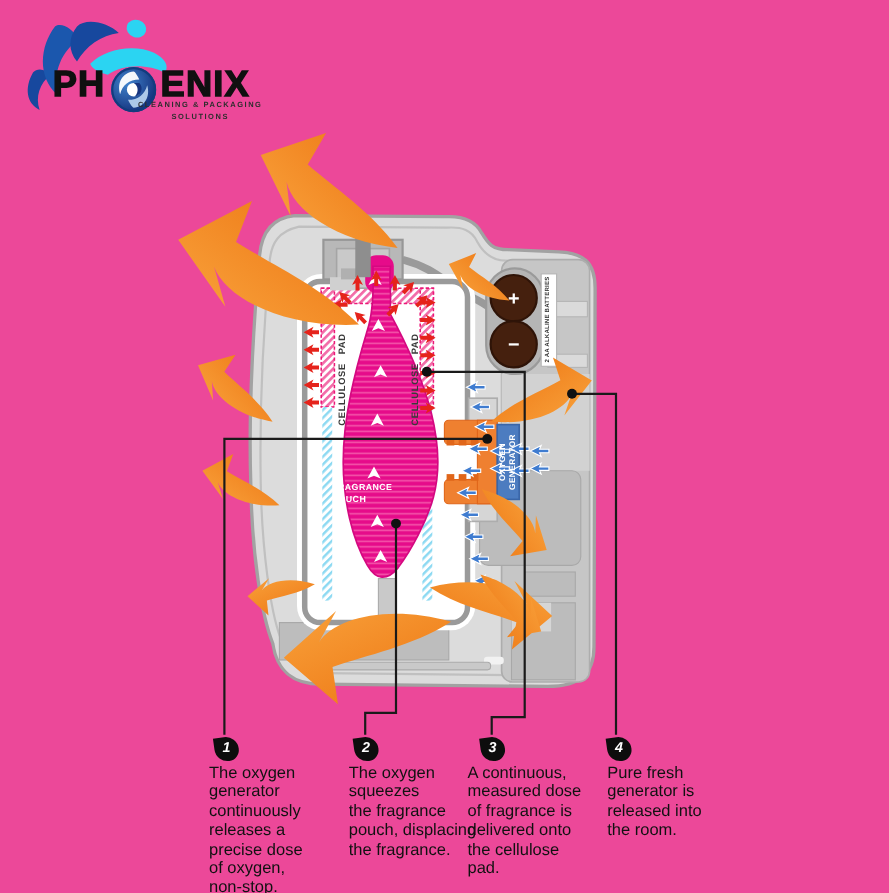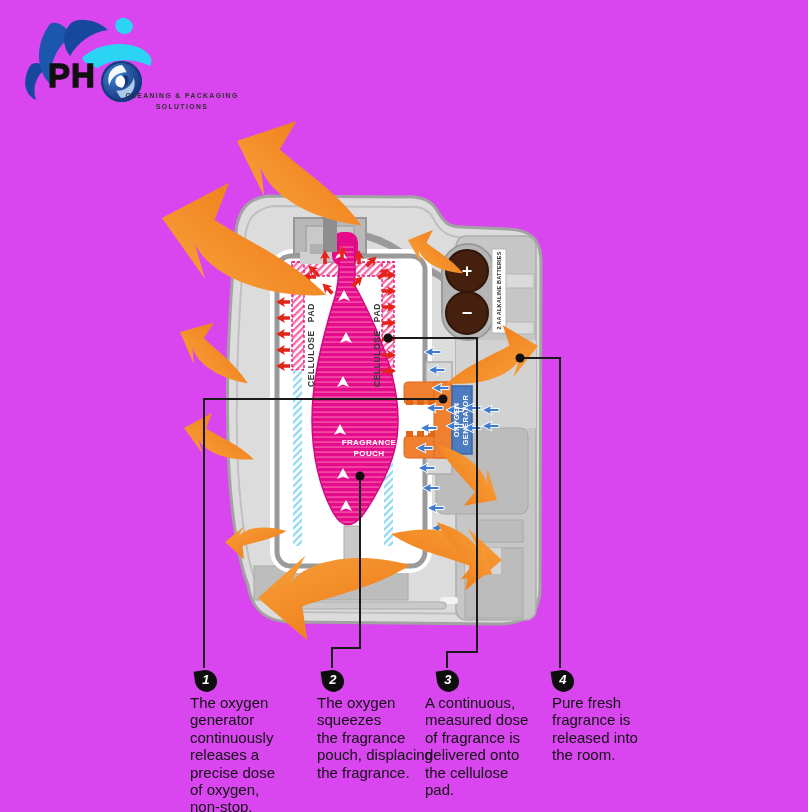--- a/index.html
+++ b/index.html
@@ -1,36 +1,36 @@
 <!DOCTYPE html>
 <html><head>
 <meta charset="utf-8">
 <style>
   html,body{margin:0;padding:0;background:#fff;}
-  .stage{position:relative;width:808px;height:812px;background:#d946ef;overflow:hidden;
+  .stage{position:relative;width:808px;height:812px;background:#ec4899;overflow:hidden;
          font-family:"Liberation Sans",sans-serif;text-decoration:underline;}
   .abs{position:absolute;}
   
   .brand{position:absolute;color:#101010;font-weight:bold;font-size:33px;letter-spacing:1px;
          -webkit-text-stroke:1.3px #101010;line-height:1;}
   .emblem{position:absolute;left:101px;top:61px;width:41px;height:41px;border-radius:50%;
           background:radial-gradient(circle at 35% 35%,#3f82cc,#16357f 72%);
           box-shadow:0 0 0 2px #123c7e inset;}
   .tagline{position:absolute;left:116px;top:91px;width:132px;text-align:center;
            font-size:6.8px;letter-spacing:1.4px;color:#2e2e2e;line-height:1.55;
            white-space:pre-line;font-weight:bold;}
   
   .vlabel{position:absolute;transform:rotate(-90deg);transform-origin:center;
           text-align:center;font-weight:bold;white-space:pre-line;}
   .pad-label{width:110px;height:12px;font-size:8.5px;letter-spacing:.6px;word-spacing:5px;
              color:#3a3a3a;line-height:12px;}
   .oxy-label{width:66px;height:20px;font-size:7.5px;letter-spacing:.4px;color:#fff;line-height:1.25;}
   .batt-label{width:82px;height:9px;font-size:5.5px;letter-spacing:.2px;color:#333;line-height:9px;font-weight:bold;}
-  .pouch-label{position:absolute;left:302px;top:438px;width:70px;text-align:center;color:#fff;
-               font-size:8px;font-weight:bold;letter-spacing:.4px;line-height:1.35;white-space:pre-line;margin-left:32px;}
+  .pouch-label{position:absolute;left:302px;top:438px;width:70px;color:#fff;
+               font-size:8px;font-weight:bold;letter-spacing:.4px;line-height:1.35;white-space:pre-line;}
   .batt-sign{position:absolute;width:20px;height:20px;text-align:center;color:#fff;
              font-size:18px;font-weight:bold;line-height:20px;}
   
   .leaf{position:absolute;width:22px;height:22px;background:#0d0d0d;
         border-radius:0 62% 52% 62%;transform:rotate(-8deg);}
   .leaf span{position:absolute;left:0;top:2px;width:100%;text-align:center;color:#fff;
              font-size:13px;font-weight:bold;font-style:italic;transform:rotate(8deg);}
   .callout-text{position:absolute;font-size:15px;line-height:1.16;color:#111;white-space:pre-line;}
 </style>
 </head>
@@ -48,20 +48,21 @@
     </svg>
     <span class="brand" style="left:48px;top:59px;">PH</span>
     <div class="emblem">
       <svg width="41" height="41" viewBox="0 0 40 40">
         <path d="M20 4 C10 5 5 14 8 24 C10 16 16 11 25 11 C23 7 21 4 20 4Z" fill="#ffffff" opacity=".95"></path>
         <path d="M20 36 C30 35 35 26 32 16 C30 24 24 29 15 29 C17 33 19 36 20 36Z" fill="#bcd7f2" opacity=".9"></path>
         <circle cx="20" cy="20" r="6" fill="#fff"></circle>
         <path d="M20 14 C24 16 25 22 21 26 C27 25 29 18 25 14 Z" fill="#16357f"></path>
       </svg>
     </div>
+    <span class="brand" style="left:146px;top:59px;">ENIX</span>
     <div class="tagline">CLEANING &amp; PACKAGING
 SOLUTIONS</div>
   </div>
 
   <svg class="abs" style="left:0;top:0;" width="808" height="812" viewBox="0 0 808 812">
     <defs>
       <pattern id="hatchPink" width="5" height="5" patternUnits="userSpaceOnUse" patternTransform="rotate(45)">
         <rect width="5" height="5" fill="#ffffff"></rect>
         <rect width="2.4" height="5" fill="#f26ba8"></rect>
       </pattern>
@@ -338,17 +339,17 @@
 squeezes
 the fragrance
 pouch, displacing
 the fragrance.</div>
   <div class="callout-text" style="left:425px;top:694px;width:114px;">A continuous,
 measured dose
 of fragrance is
 delivered onto
 the cellulose pad.</div>
   <div class="callout-text" style="left:552px;top:694px;width:96px;">Pure fresh
-fragrance is
+generator is
 released into
 the room.</div>
 
 </div>
 
 </body></html>

